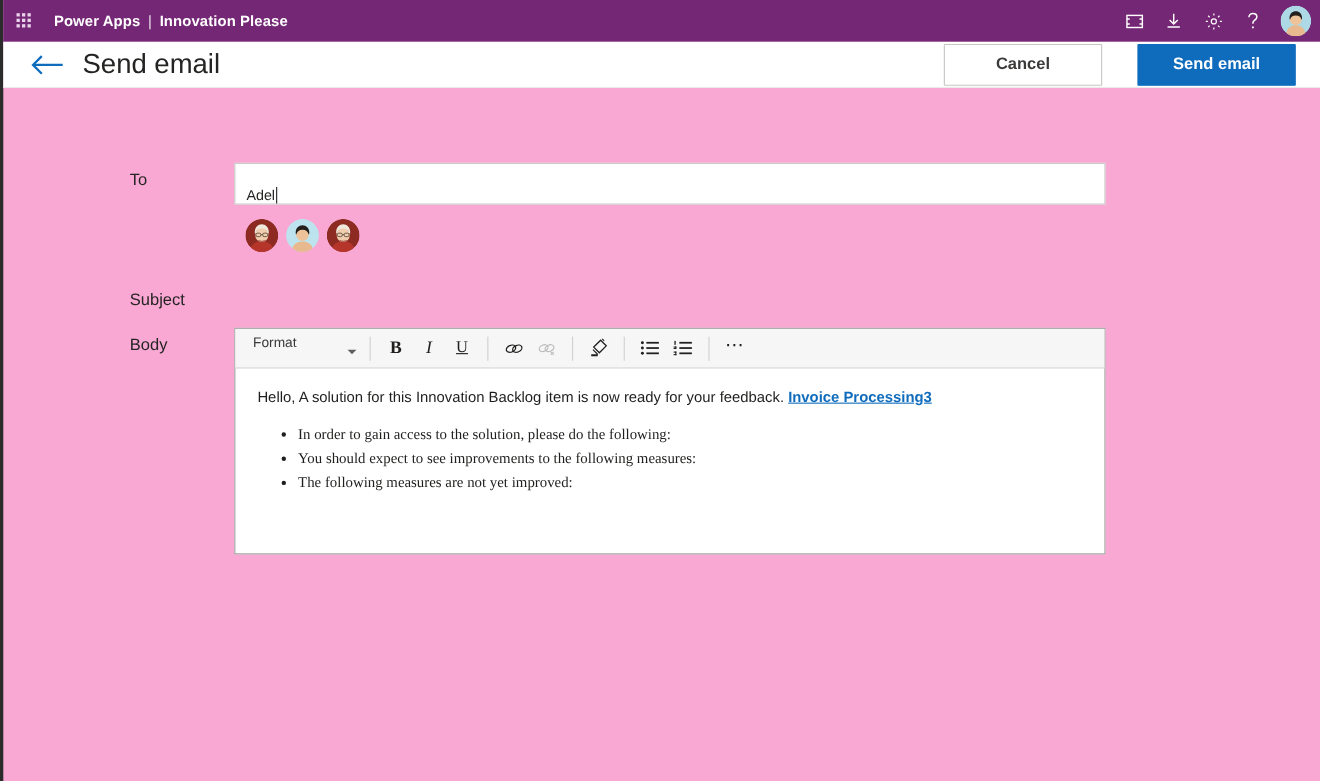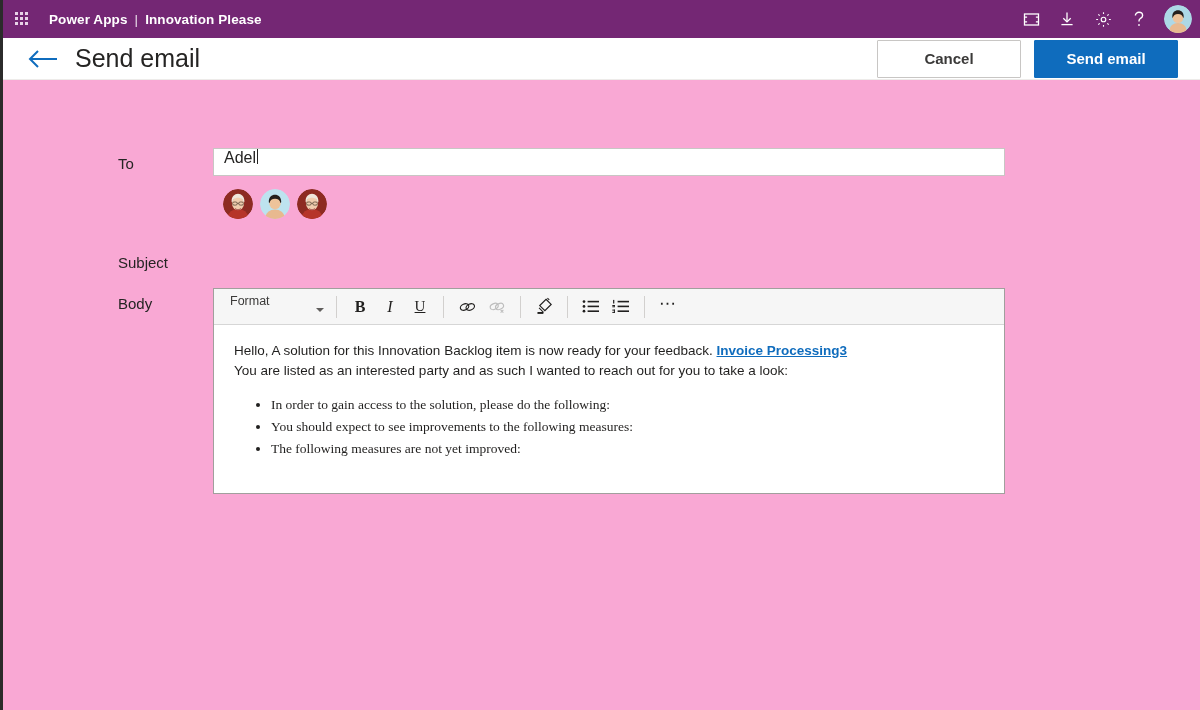--- a/index.html
+++ b/index.html
@@ -96,21 +96,21 @@
     font-size: 25px;
     color: #252423;
     margin-left: 12px;
     font-weight: normal;
     white-space: nowrap;
   }
   .cmd-actions {
     margin-left: auto;
     display: flex;
     align-items: flex-start;
-    gap: 13px;
+    gap: 32px;
   }
   .btn {
     font-family: "Liberation Sans", sans-serif;
     font-size: 15px;
     font-weight: bold;
     height: 38px;
     padding: 0 26px;
     cursor: pointer;
     border-radius: 1px;
     line-height: 36px;
@@ -144,28 +144,28 @@
     box-sizing: content-box;
     font-size: 15px;
     color: #252423;
     padding-top: 7px;
     flex: 0 0 auto;
     white-space: nowrap;
   }
   .fctl { flex: 0 0 auto; }
   .textbox {
     width: 792px;
-    height: 28px;
+    height: 38px;
     border: 1px solid #c8c6c4;
     background: #ffffff;
-    font-size: 16px;
+    font-size: 13px;
     color: #252423;
     padding: 0 10px;
     display: flex;
-    align-items: flex-start;
+    align-items: flex-end;
     font-family: "Liberation Sans", sans-serif;
   }
   .caret {
     display: inline-block;
     width: 1px;
     height: 15px;
     background: #252423;
     margin-left: 1px;
     vertical-align: -2px;
   }
@@ -460,21 +460,20 @@
               </svg>
             </div>
 
             <div class="tb-sep"></div>
 
             <div class="tb-btn dots">⋯</div>
           </div>
 
           <div class="rt-body">
             <p><span>Hello, A solution for this Innovation Backlog item is now ready for your feedback. </span><span class="rt-link">Invoice Processing3</span></p>
-            <p>You are listed as an interested party and as such I wanted to reach out for you to take a look:</p>
             <ul>
               <li>In order to gain access to the solution, please do the following:</li>
               <li>You should expect to see improvements to the following measures:</li>
               <li>The following measures are not yet improved:</li>
             </ul>
           </div>
 
         </div>
       </div>
     </div>

